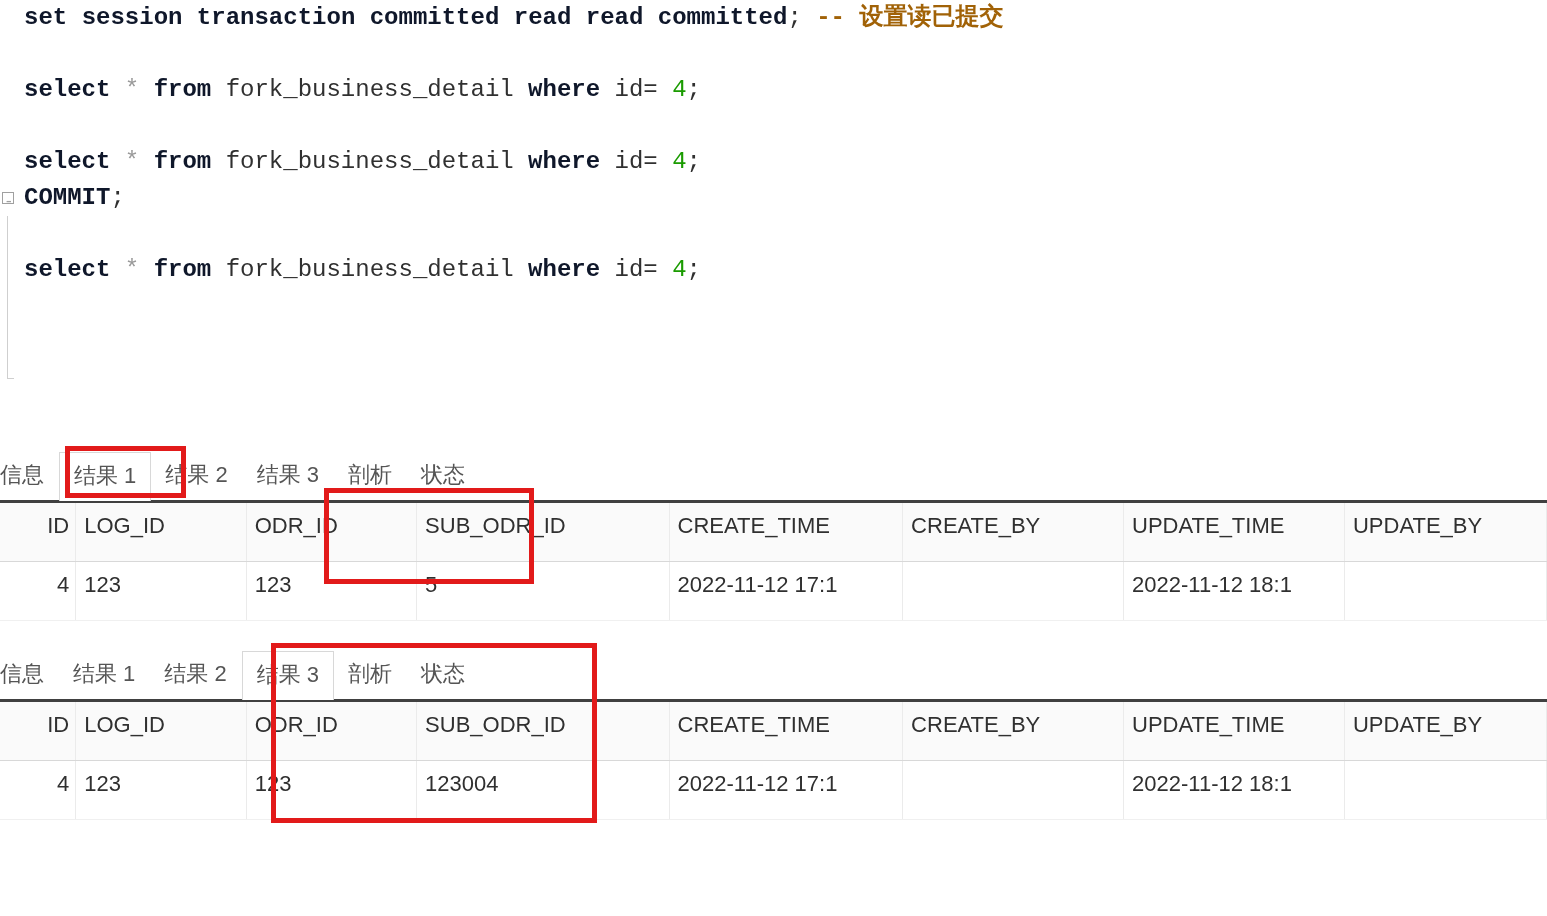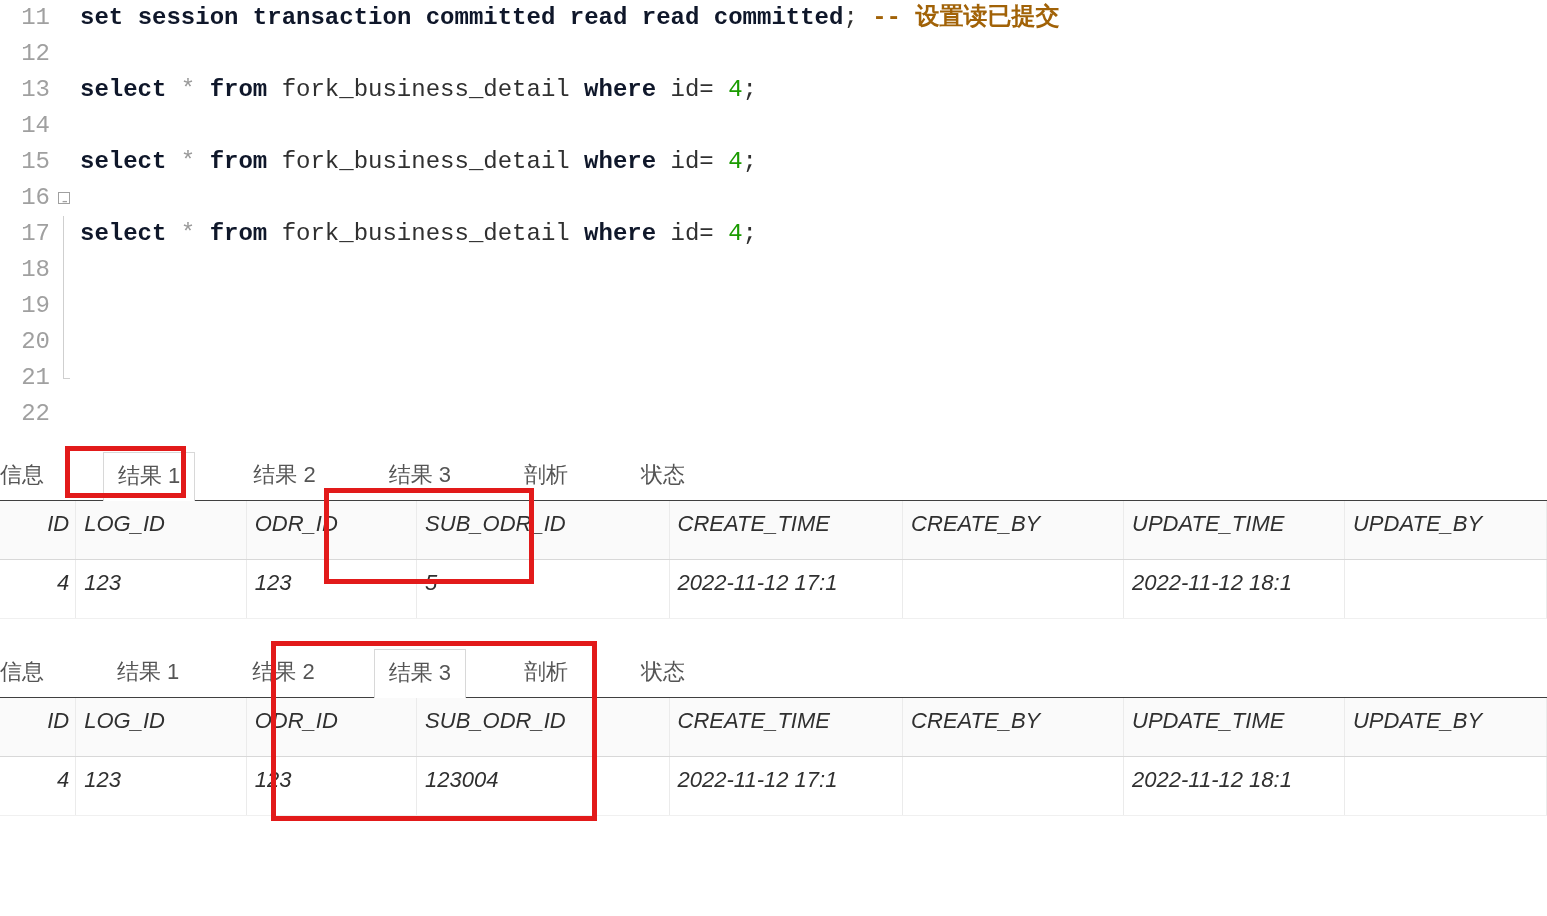--- a/index.html
+++ b/index.html
@@ -59,25 +59,24 @@
   }
   .code { padding-left: 6px; }
   .code .cl { height: 36px; white-space: pre; }
   .kw { color: #0f172a; font-weight: 600; }
   .num { color: #1a9b00; }
   .cmt { color: #a16207; font-weight: bold; }
   .star { color: #9a9a9a; }
 
   .tabbar {
     display: flex;
-    border-bottom: 1px solid #404040;
+    border-bottom: 3px solid #404040;
     font-size: 22px;
     color: #555;
     position: relative;
-    gap: 44px;
   }
   .tabbar .tab {
     padding: 8px 14px 10px 14px;
     border-right: 1px solid transparent;
     cursor: pointer;
   }
   .tabbar .tab.active {
     background: #ffffff;
     border-left: 1px solid #d8d8d8;
     border-right: 1px solid #d8d8d8;
@@ -92,75 +91,61 @@
     font-size: 22px;
     color: #303030;
     table-layout: fixed;
   }
   table.results th, table.results td {
     text-align: left;
     padding: 10px 8px 22px 8px;
     border-right: 1px solid #ebebeb;
     overflow: hidden;
     white-space: nowrap;
-    font-style: italic;
   }
   table.results th {
     font-weight: 400;
     border-bottom: 1px solid #d8d8d8;
     background: #fafafa;
   }
   table.results td { border-bottom: 1px solid #f0f0f0; }
   table.results th:first-child,
   table.results td:first-child { text-align: right; padding-right: 6px; }
   .panel { position: relative; margin-bottom: 30px; }
   .hl {
     position: absolute;
     border: 5px solid #e21a1a;
     pointer-events: none;
   }
 </style>
 </head>
 <body>
 
 <div class="editor">
-  <div class="gutter" id="gutter">
-      <div class="ln">11</div>
-      <div class="ln">12</div>
-      <div class="ln">13</div>
-      <div class="ln">14</div>
-      <div class="ln">15</div>
-      <div class="ln">16</div>
-      <div class="ln">17</div>
-      <div class="ln">18</div>
-      <div class="ln">19</div>
-      <div class="ln">20</div>
-      <div class="ln">21</div>
-      <div class="ln">22</div>
-    </div>
   <div class="fold-col" id="foldcol">
       <div class="fm"></div>
       <div class="fm"></div>
       <div class="fm"></div>
       <div class="fm"></div>
       <div class="fm"></div>
       <div class="fm has"></div>
       <div class="fm line"></div>
       <div class="fm line"></div>
       <div class="fm line"></div>
       <div class="fm line"></div>
       <div class="fm line end"></div>
       <div class="fm"></div>
     </div>
   <div class="code" id="code">
       <div class="cl"><span class="kw">set</span><span> </span><span class="kw">session</span><span> </span><span class="kw">transaction</span><span> </span><span class="kw">committed</span><span> </span><span class="kw">read</span><span> </span><span class="kw">read</span><span> </span><span class="kw">committed</span><span>;</span><span></span><span class="cmt"> -- 设置读已提交</span></div>
       <div class="cl"><span></span></div>
       <div class="cl"><span class="kw">select</span><span> </span><span class="star">*</span><span> </span><span class="kw">from</span><span> fork_business_detail </span><span class="kw">where</span><span> id= </span><span class="num">4</span><span>;</span></div>
       <div class="cl"><span></span></div>
       <div class="cl"><span class="kw">select</span><span> </span><span class="star">*</span><span> </span><span class="kw">from</span><span> fork_business_detail </span><span class="kw">where</span><span> id= </span><span class="num">4</span><span>;</span></div>
+      <div class="cl"><span class="kw">COMMIT</span><span>;</span></div>
       <div class="cl"><span></span></div>
       <div class="cl"><span class="kw">select</span><span> </span><span class="star">*</span><span> </span><span class="kw">from</span><span> fork_business_detail </span><span class="kw">where</span><span> id= </span><span class="num">4</span><span>;</span></div>
       <div class="cl"><span></span></div>
     </div>
 </div>
 
 <div class="panel" id="panel1">
   <div class="tabbar" id="tabs1">
       <div class="tab info">信息</div>
       <div class="tab active">结果 1</div>

